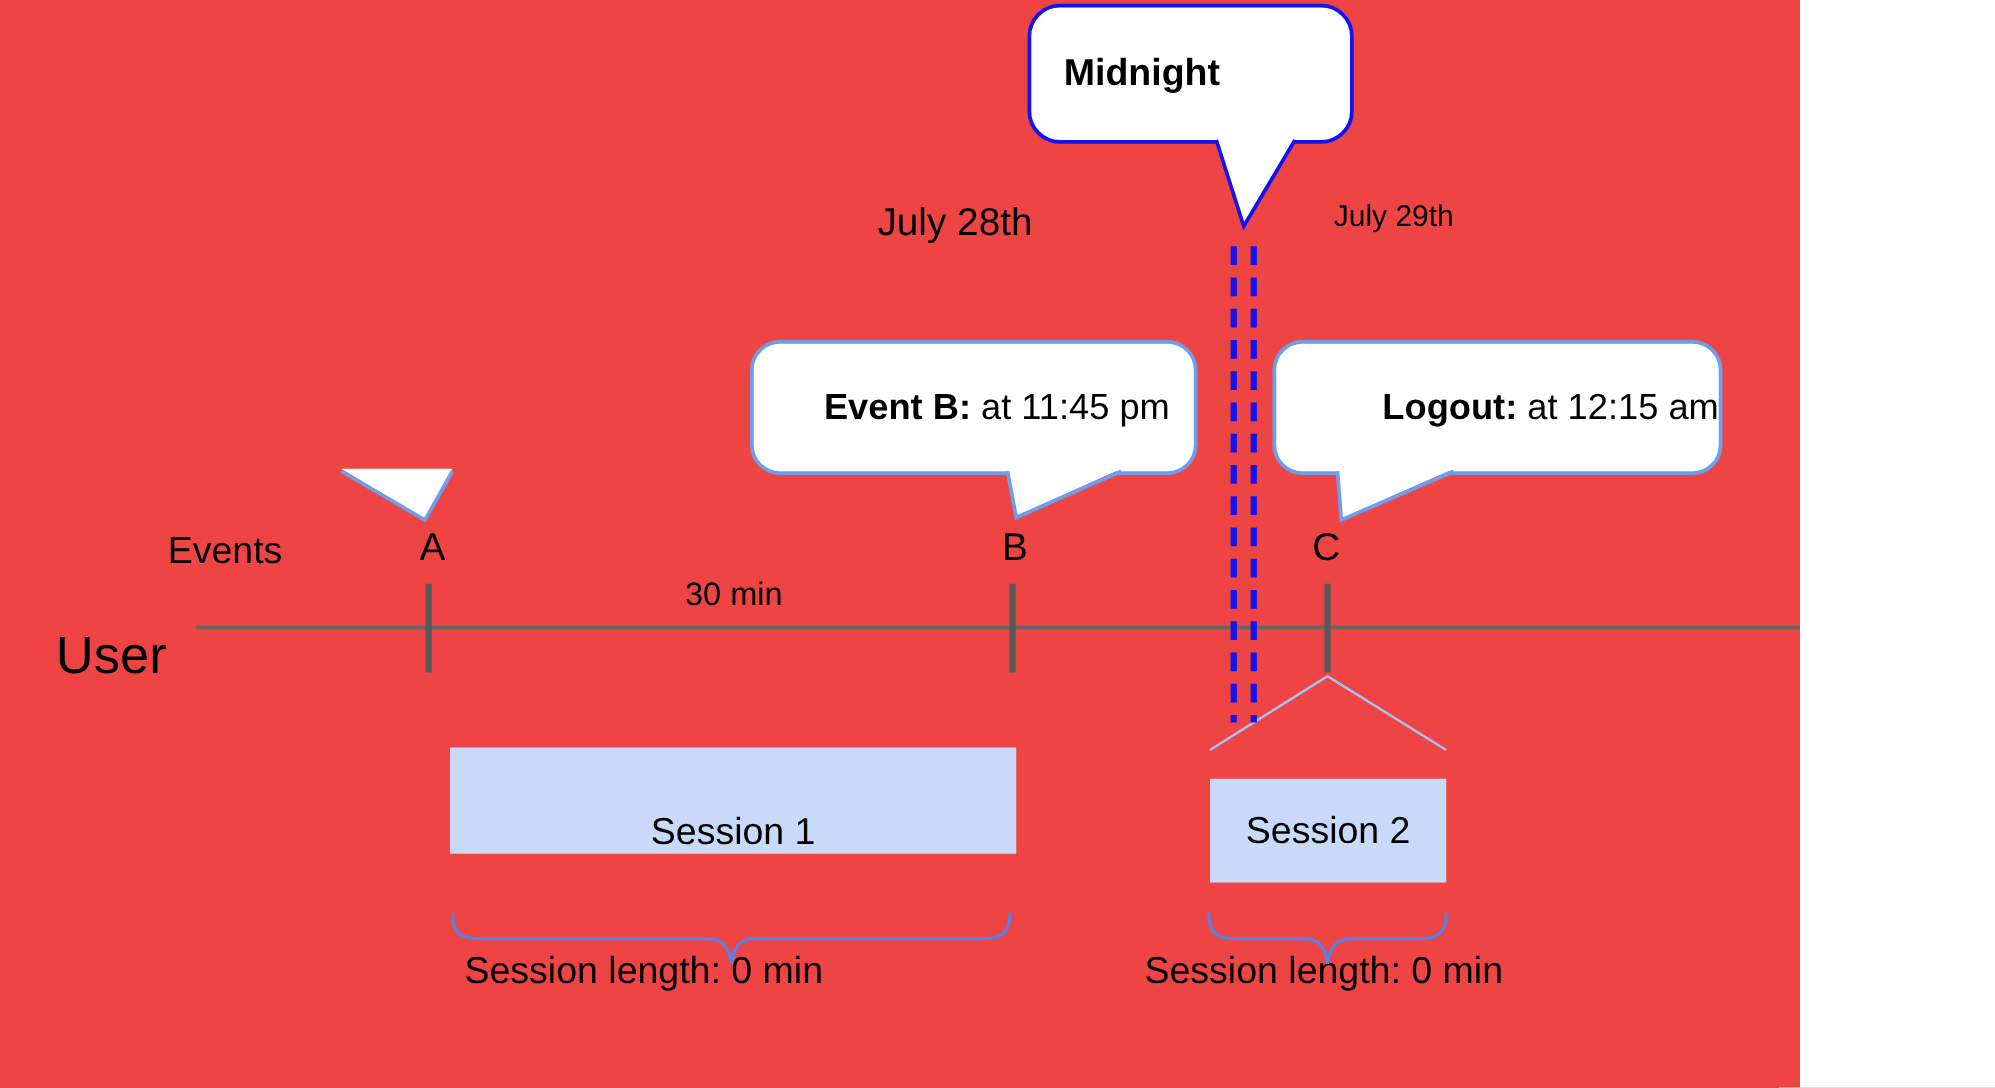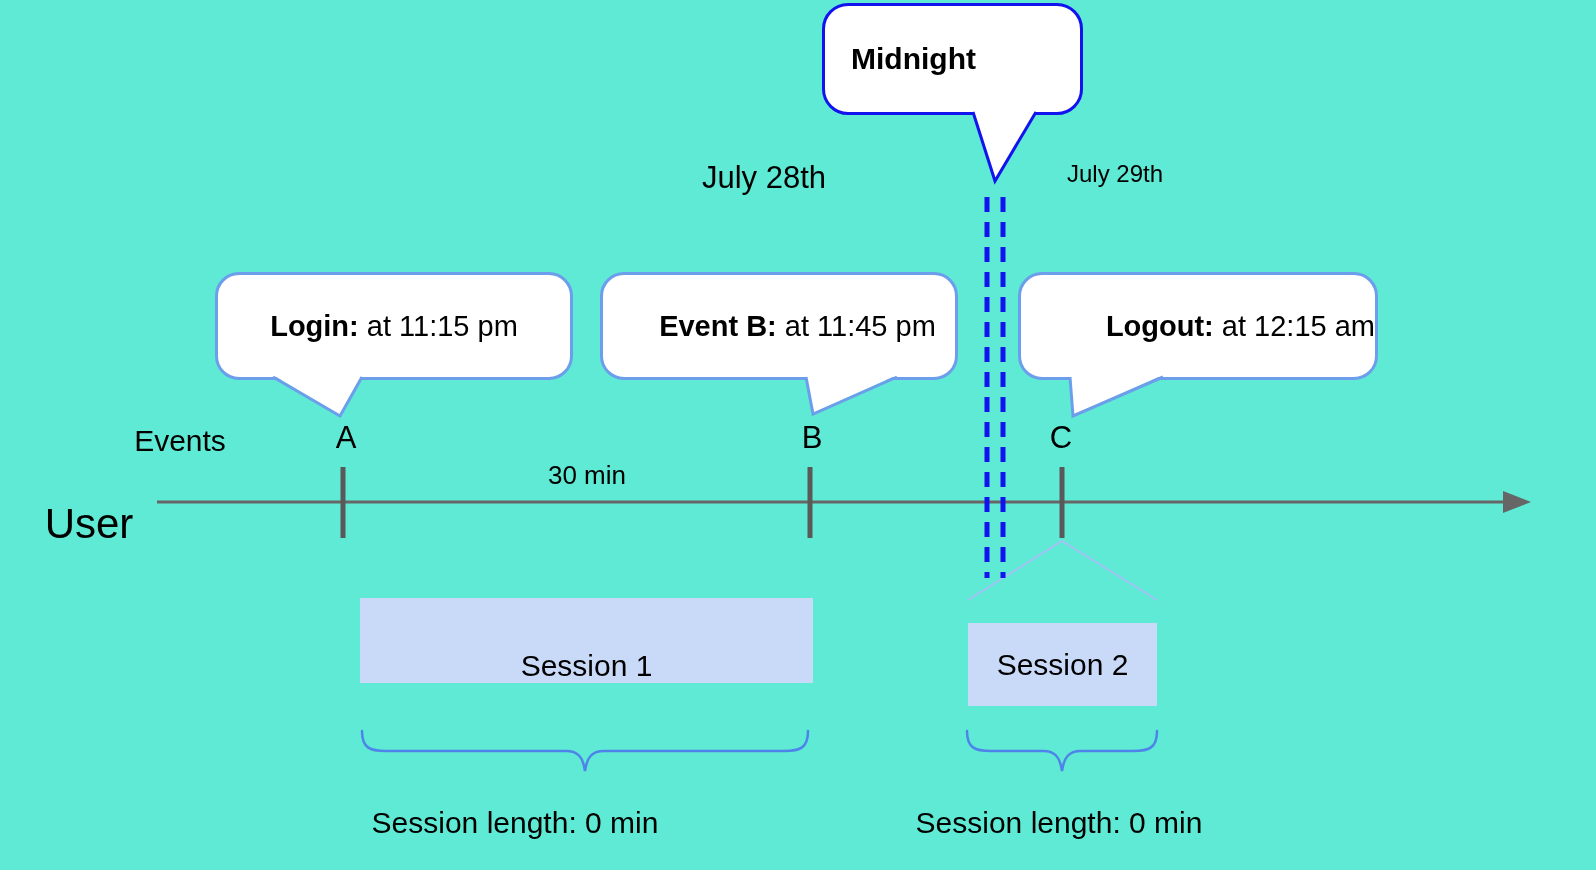--- a/index.html
+++ b/index.html
@@ -1,17 +1,17 @@
 <!DOCTYPE html>
 <html><head>
 <meta charset="utf-8">
 <style>
   html,body{margin:0;padding:0;background:#fff;}
   #stage{
-    position:relative;width:1596px;height:870px;background:#5eead4;
+    position:relative;width:1440px;height:870px;background:#ef4444;
     font-family:"Liberation Sans",sans-serif;color:#000;overflow:hidden;
   }
   
   .bubble{
     position:absolute;background:#fff;border:3px solid #6d9eeb;border-radius:24px;
     display:flex;align-items:center;justify-content:center;
     font-size:29px;white-space:pre;z-index:1;
   }
   .bubble .b{font-weight:bold;}
   #midnight-bubble{
@@ -32,41 +32,38 @@
   #marker-a{left:306px;}
   #marker-b{left:772px;}
   #marker-c{left:1021px;}
   
   .session-box{
     position:absolute;background:#c9daf8;display:flex;align-items:center;justify-content:center;
     font-size:30px;z-index:1;
   }
   #session1-box{left:360px;top:598px;width:453px;height:85px;align-items:flex-end;}
   #session2-box{left:968px;top:600px;width:189px;height:83px;margin-top:23px;}
-  .len-lbl{position:absolute;top:806px;width:310px;text-align:center;font-size:30px;z-index:1;}
+  .len-lbl{position:absolute;top:760px;width:310px;text-align:center;font-size:30px;z-index:1;}
   #session1-length{left:360px;}
   #session2-length{left:904px;}
   
   #diagram-lines{position:absolute;left:0;top:0;z-index:5;pointer-events:none;}
 </style>
 </head>
 <body>
 
 <div id="stage">
 
   <div class="bubble" id="midnight-bubble">
     <span>Midnight</span>
   </div>
 
   <div class="lbl" id="july28">July 28th</div>
   <div class="lbl" id="july29">July 29th</div>
 
-  <div class="bubble" id="login-bubble">
-    <span class="b">Login:</span><span> at 11:15 pm</span>
-  </div>
   <div class="bubble" id="eventb-bubble">
     <span class="b">Event B:</span><span> at 11:45 pm</span>
   </div>
   <div class="bubble" id="logout-bubble">
     <span class="b">Logout:</span><span> at 12:15 am</span>
   </div>
 
   <div class="lbl" id="events-label">Events</div>
   <div class="lbl" id="user-label">User</div>
   <div class="lbl" id="interval-label">30 min</div>

